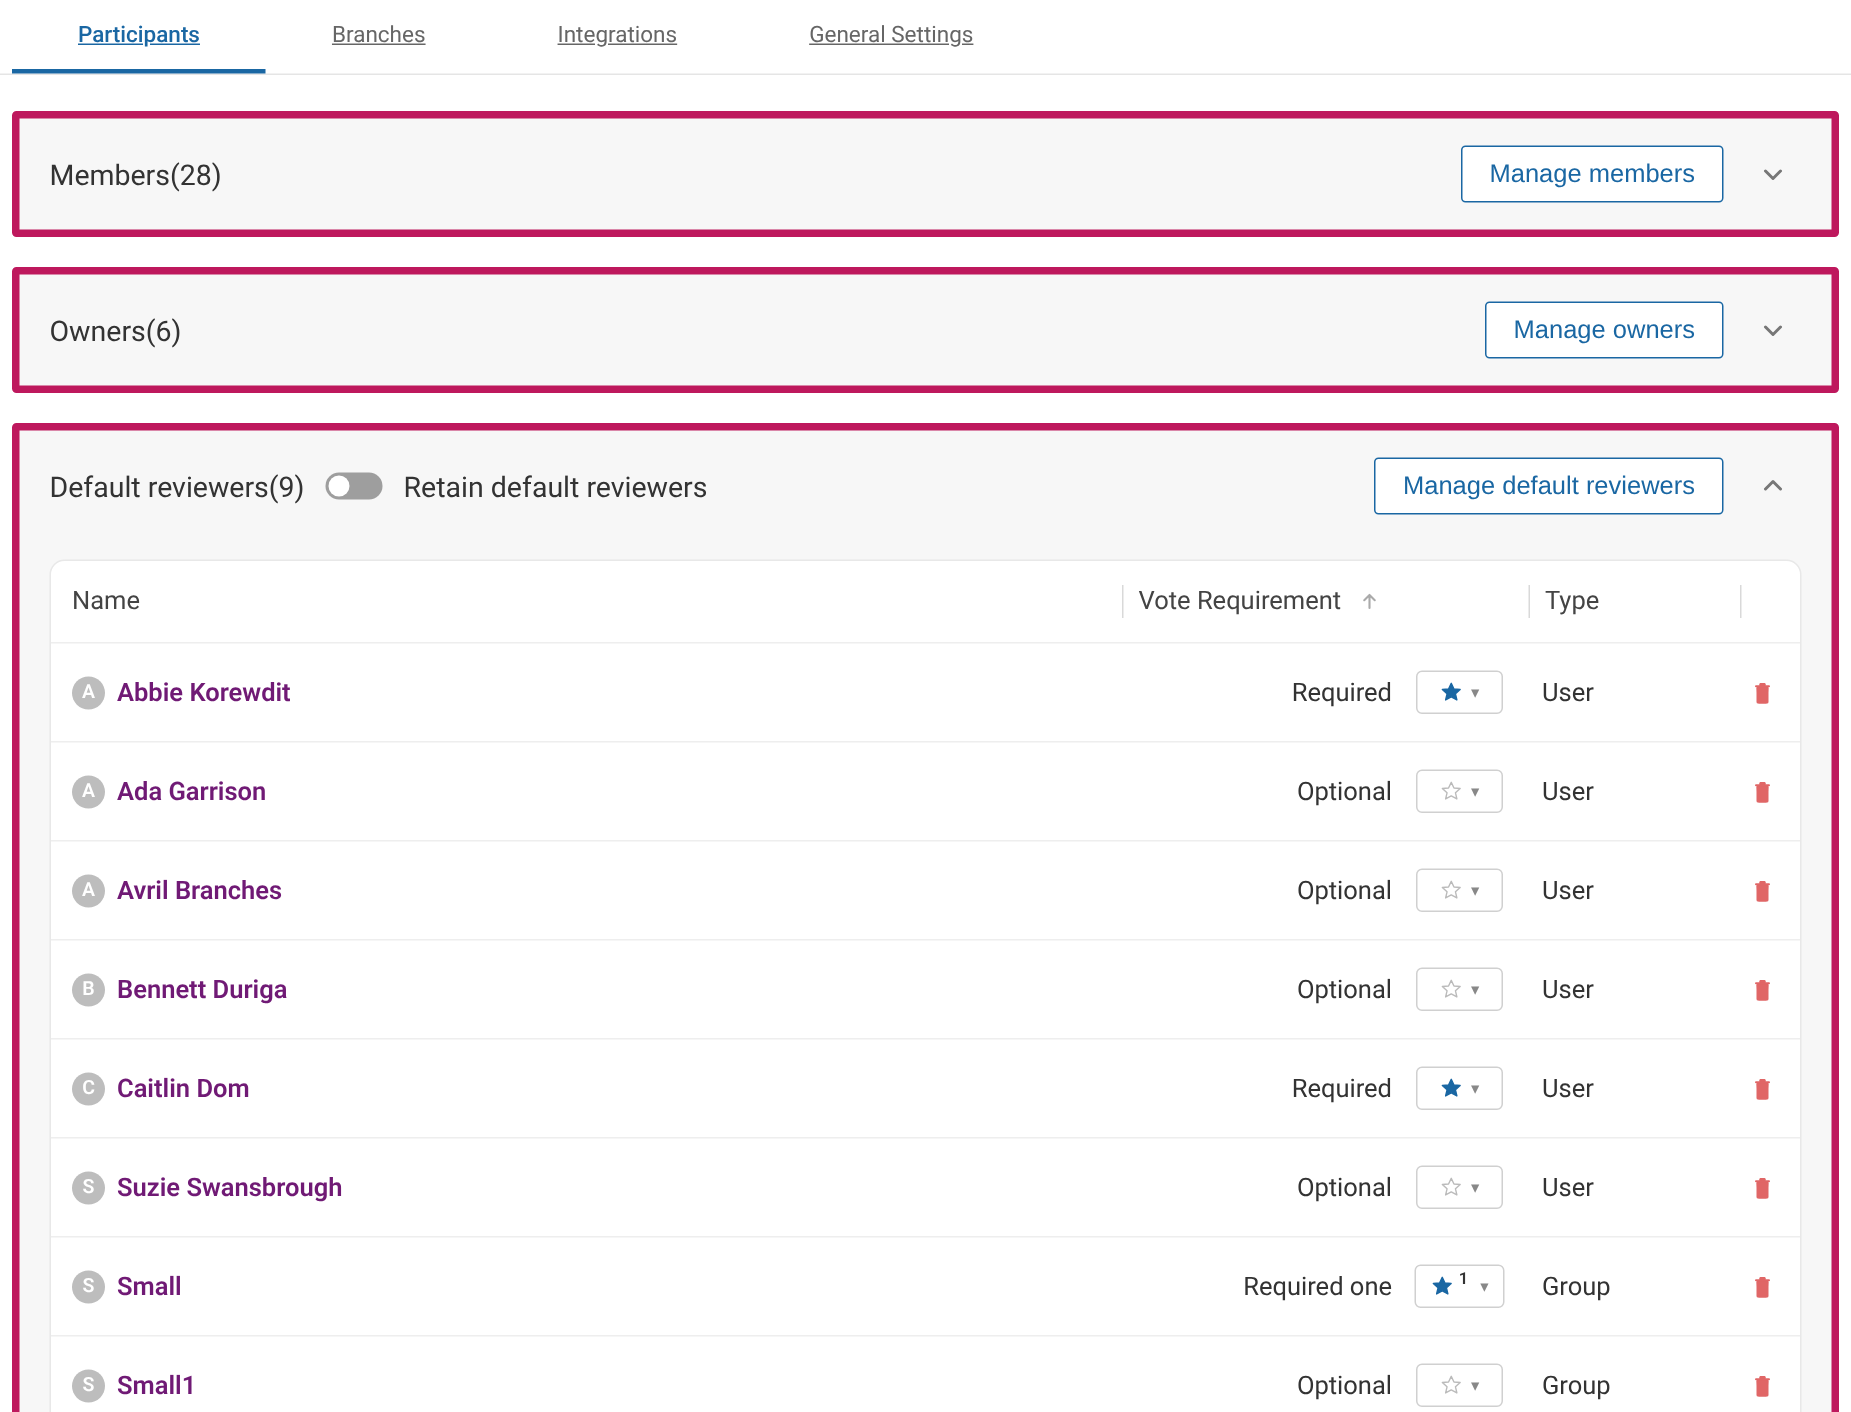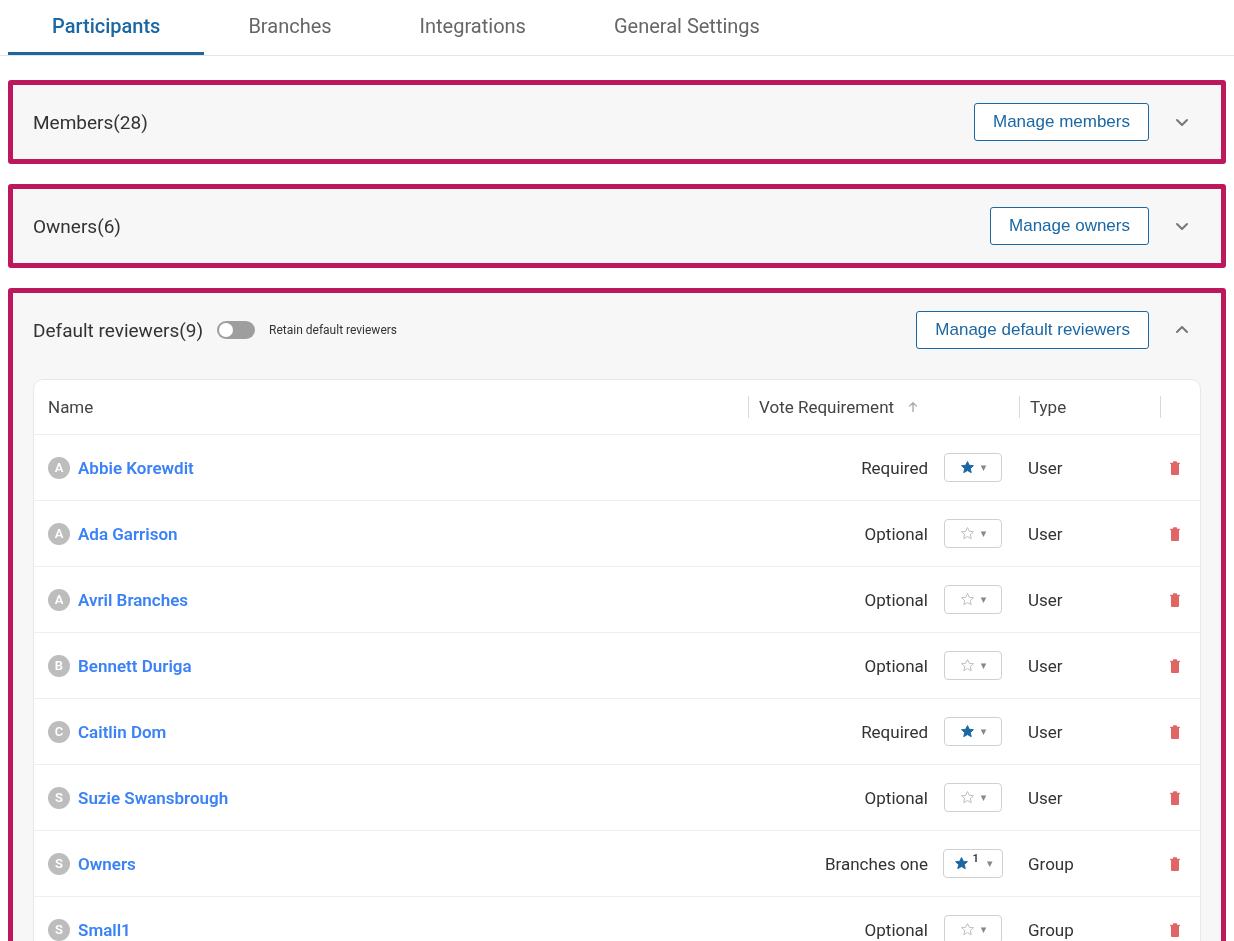--- a/index.html
+++ b/index.html
@@ -12,21 +12,22 @@
   .page { width: 1234px; }
   .tabs {
     display: flex;
     border-bottom: 1px solid #e5e5e5;
     padding-left: 8px;
   }
   .tab {
     padding: 14px 44px;
     color: #666;
     cursor: pointer;
-    font-size: 20px;
+    font-size: 15px;
+    text-decoration: underline;
   }
   .tab.active {
     color: #1a67a3;
     border-bottom: 3px solid #1a67a3;
     font-weight: 500;
   }
   .content { padding: 24px 8px 0 8px; }
   .panel {
     background: #f7f7f7;
     border: 5px solid #be185d;
@@ -75,21 +76,21 @@
   }
   .toggle::after {
     content:"";
     position:absolute;
     left:2px; top:2px;
     width:14px; height:14px;
     background:#fff;
     border-radius:50%;
   }
   .toggle-label {
-    font-size: 12px;
+    font-size: 19px;
     color:#333;
   }
   .table-wrap {
     margin: 12px 20px 0 20px;
     background:#fff;
     border:1px solid #e8e8e8;
     border-radius:10px;
   }
   .thead-row {
     display:flex;
@@ -120,21 +121,21 @@
     background:#bdbdbd;
     color:#fff;
     display:inline-flex;
     align-items:center;
     justify-content:center;
     font-size:13px; font-weight:600;
     margin-right:8px;
     flex:0 0 auto;
   }
   .rev-name {
-    color:#3b82f6;
+    color:#701a75;
     font-weight:600;
   }
   .vote-val {
     color:#333;
   }
   .star-dd {
     border:1px solid #d0d0d0;
     background:#fff;
     border-radius:4px;
     padding: 6px 10px;
@@ -432,25 +433,25 @@
                       <path d="M1.5 3.5h11M5 3.5V2h4v1.5M3 3.5l.8 10.5c.05.6.55 1 1.1 1H9.1c.55 0 1.05-.4 1.1-1L11 3.5" fill="#e06666" stroke="#e06666" stroke-width="0"></path>
                       <rect x="3" y="4" width="8" height="11" rx="1" fill="#e06666"></rect>
                       <rect x="2" y="2.8" width="10" height="1.4" rx="0.7" fill="#e06666"></rect>
                       <rect x="5" y="1.3" width="4" height="1.8" rx="0.6" fill="#e06666"></rect>
                     </svg></span></span>
               </div>
             </div>
             <div class="tbody-row">
               <div class="col-name">
                 <span class="avatar">S</span>
-                <a class="rev-name">Owners</a>
-              </div>
-              <div class="col-div" style="visibility:hidden"></div>
-              <div class="col-vote">
-                <span class="vote-val">Branches one</span>
+                <a class="rev-name">Small</a>
+              </div>
+              <div class="col-div" style="visibility:hidden"></div>
+              <div class="col-vote">
+                <span class="vote-val">Required one</span>
               </div>
               <div class="col-action">
                 <span class="star-dd">
                   <span>
                     <svg width="15" height="15" viewBox="0 0 24 24">
                       <path d="M12 2.5l2.9 6 6.6.6-5 4.6 1.5 6.5L12 16.9 6 20.2l1.5-6.5-5-4.6 6.6-.6z" fill="#1a67a3" stroke="#1a67a3" stroke-width="1.5" stroke-linejoin="round"></path>
                     </svg>
                   </span>
                   <span class="star-badge">1</span>
                   <span class="dd-caret">▾</span>

